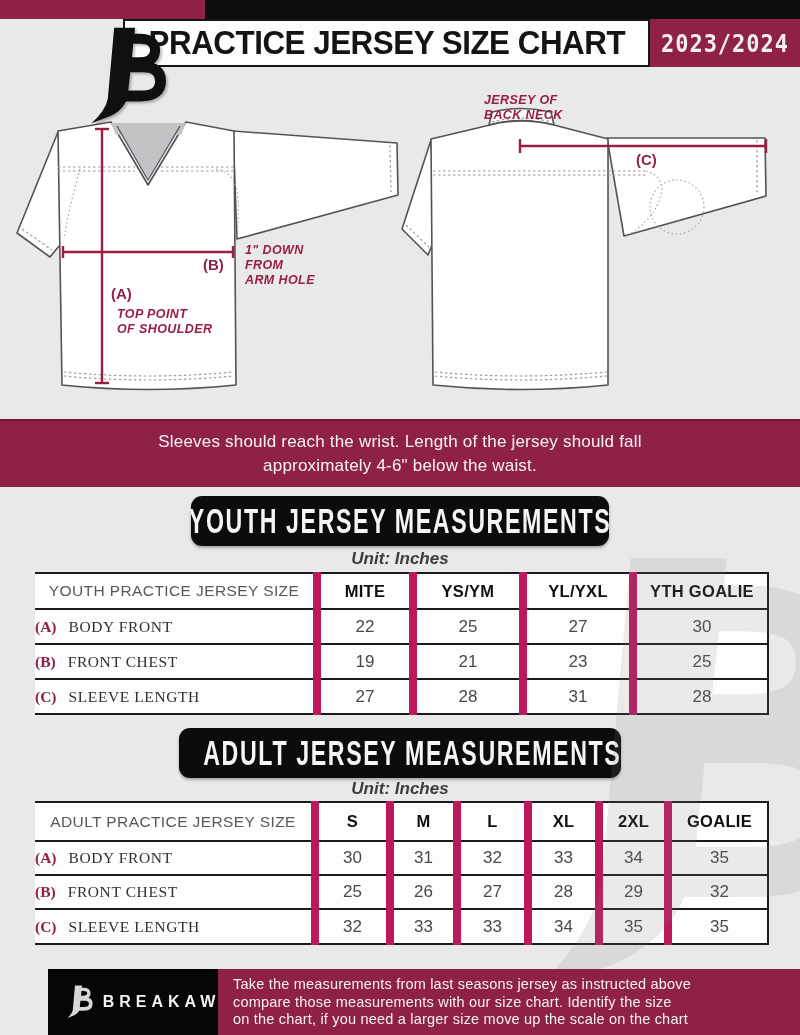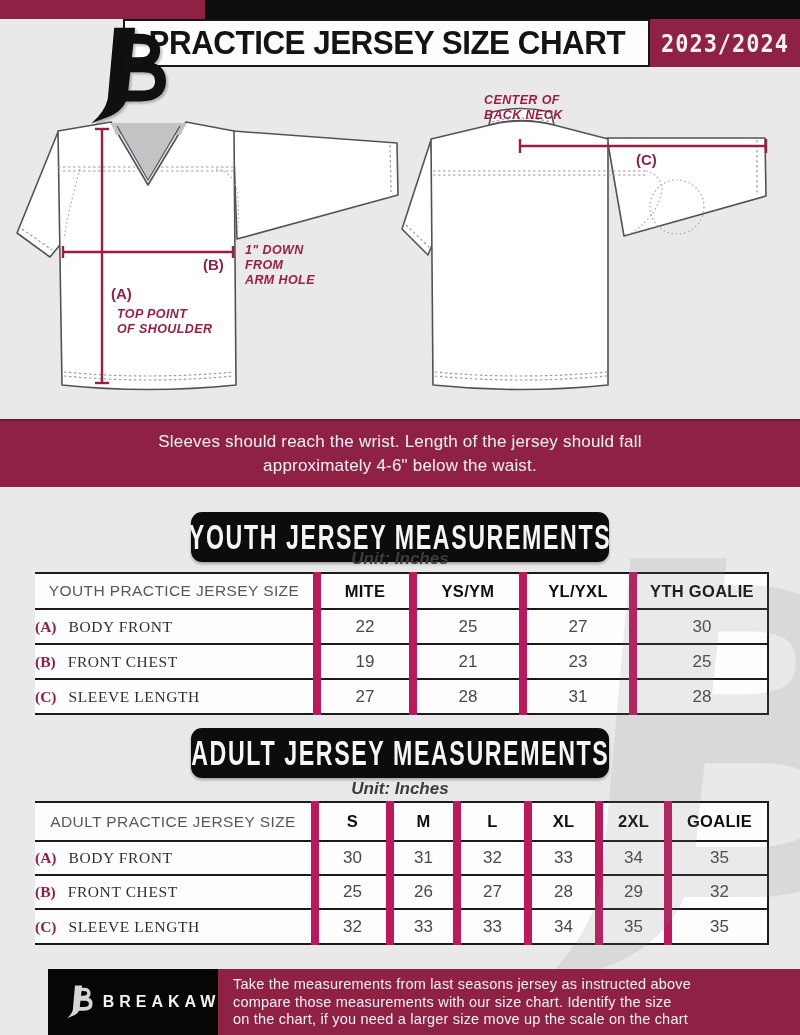--- a/index.html
+++ b/index.html
@@ -166,21 +166,21 @@
         <path d="M63,185 H233"></path>
         <path d="M63,179 V191"></path>
           <path d="M233,179 V191"></path>
         <path d="M520,79 H766"></path>
         <path d="M520,72 V86"></path>
           <path d="M766,72 V86"></path>
       </g>
     </svg>
 
     <div class="dlabel" style="left:484px;top:26px;">
-      <div>CENTER OF</div>
+      <div>JERSEY OF</div>
       <div>BACK NECK</div>
     </div>
     <div class="dkey" style="left:636px;top:84px;">(C)</div>
     <div class="dkey" style="left:203px;top:189px;">(B)</div>
     <div class="dlabel" style="left:245px;top:176px;">
       <div>1" DOWN</div>
       <div>FROM</div>
       <div>ARM HOLE</div>
     </div>
     <div class="dkey" style="left:111px;top:218px;">(A)</div>
@@ -192,21 +192,21 @@
 
   <div class="banner">
     <div>Sleeves should reach the wrist. Length of the jersey should fall</div>
     <div>approximately 4-6" below the waist.</div>
   </div>
 
   <svg class="watermark" viewBox="0 0 96 110">
       <use href="#bk-logo"></use>
     </svg>
 
-  <div class="pill" style="top:512px;">
+  <div class="pill" style="top:496px;">
     <span>YOUTH JERSEY MEASUREMENTS</span>
   </div>
   <div class="unit" style="top:549px;">Unit: Inches</div>
 
   <table class="size" style="top:572px;">
     <colgroup>
         <col style="width:282px">
         <col style="width:96px">
         <col style="width:110px">
         <col style="width:110px">
@@ -237,21 +237,21 @@
     <tr style="height:35px">
       <td class="rowlabel"><span class="key">(C)</span><span class="lbl">SLEEVE LENGTH</span></td>
       <td class="v num">27</td>
       <td class="v num">28</td>
       <td class="v num">31</td>
       <td class="v num vlast">28</td>
     </tr>
   </tbody>
     </table>
 
-  <div class="pill" style="top:728px;">
+  <div class="pill" style="top:728px;padding-left:24px;">
     <span>ADULT JERSEY MEASUREMENTS</span>
   </div>
   <div class="unit" style="top:779px;">Unit: Inches</div>
 
   <table class="size" style="top:801px;">
     <colgroup>
         <col style="width:280px">
         <col style="width:75px">
         <col style="width:67px">
         <col style="width:71px">

